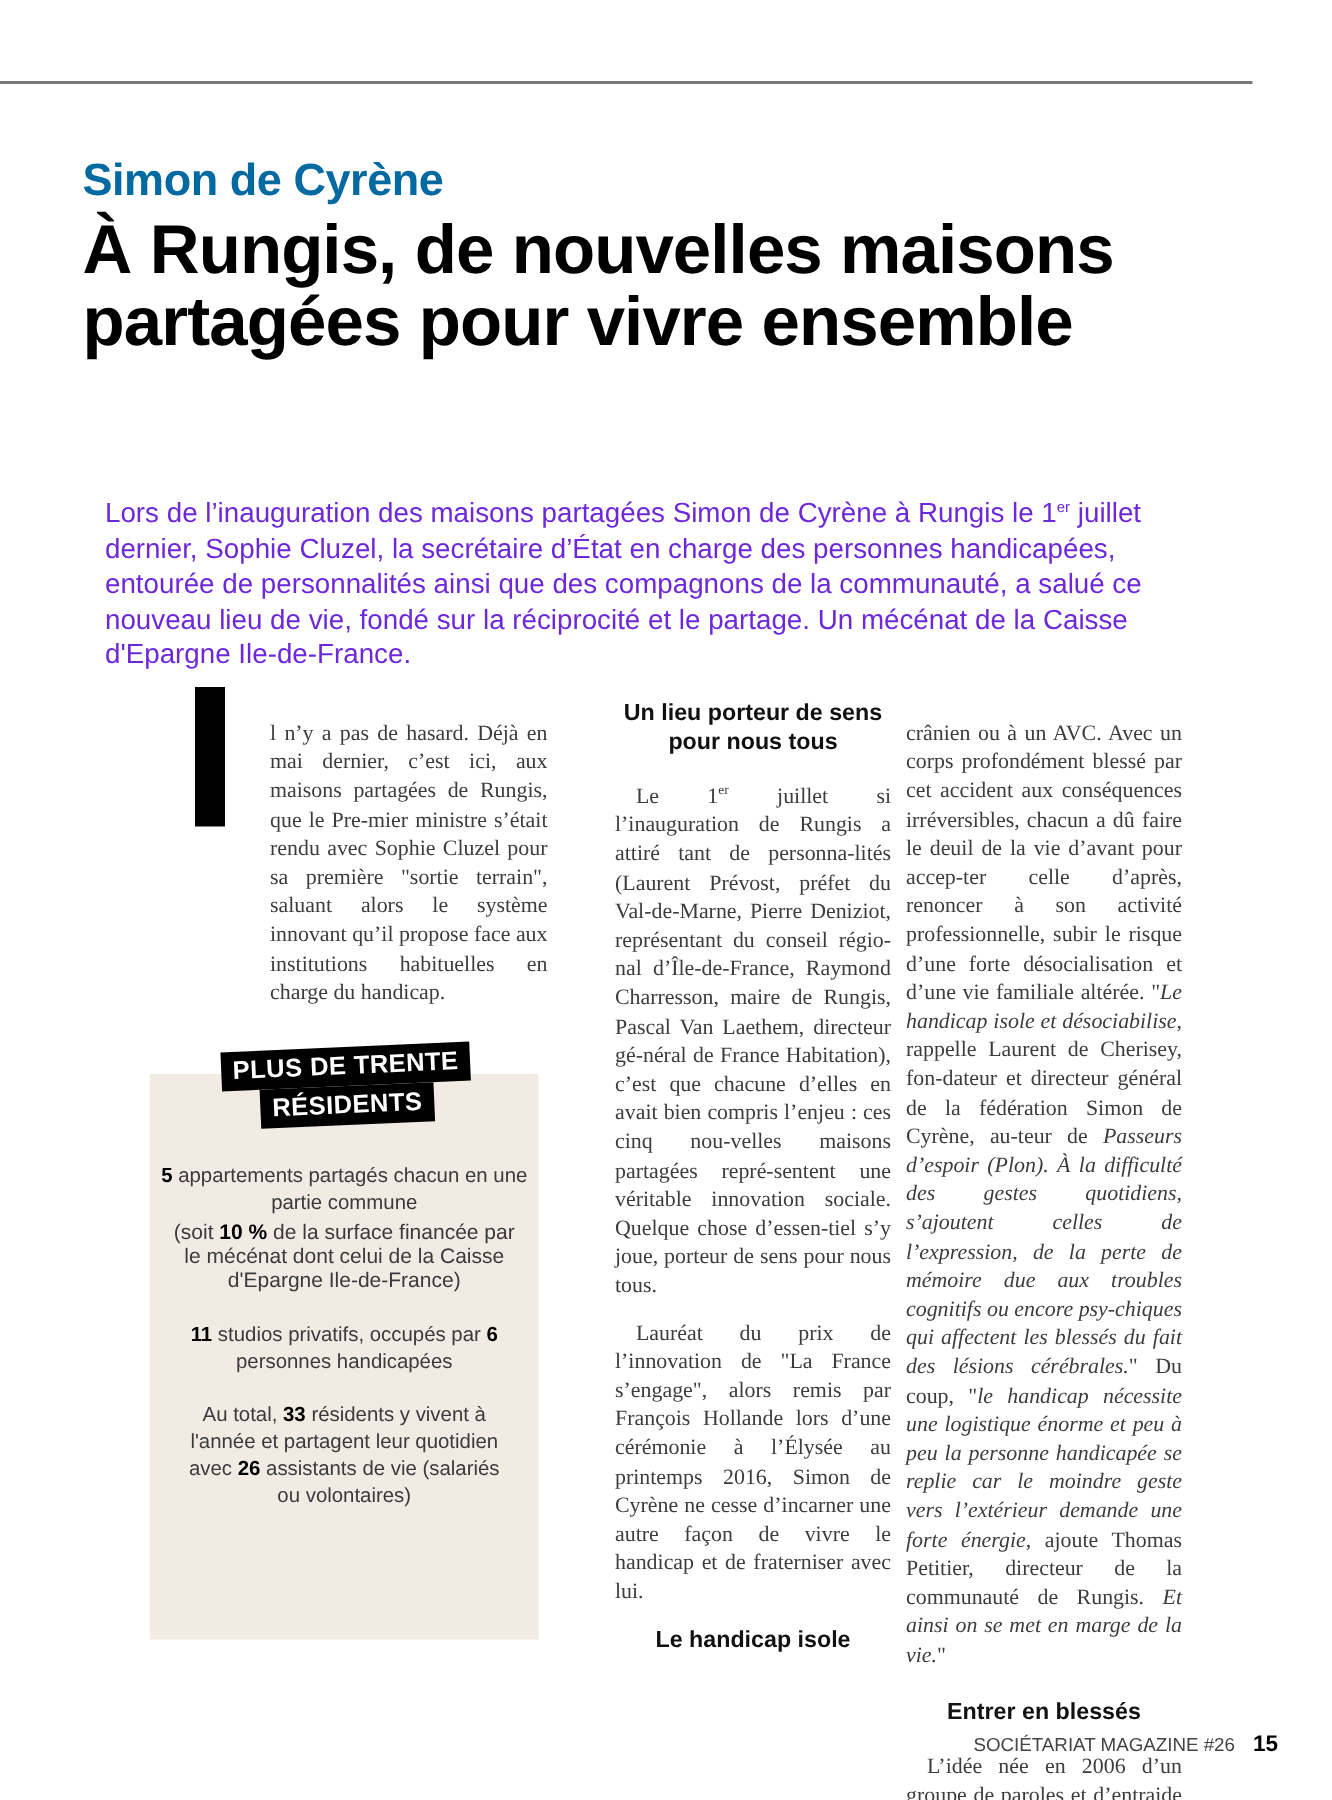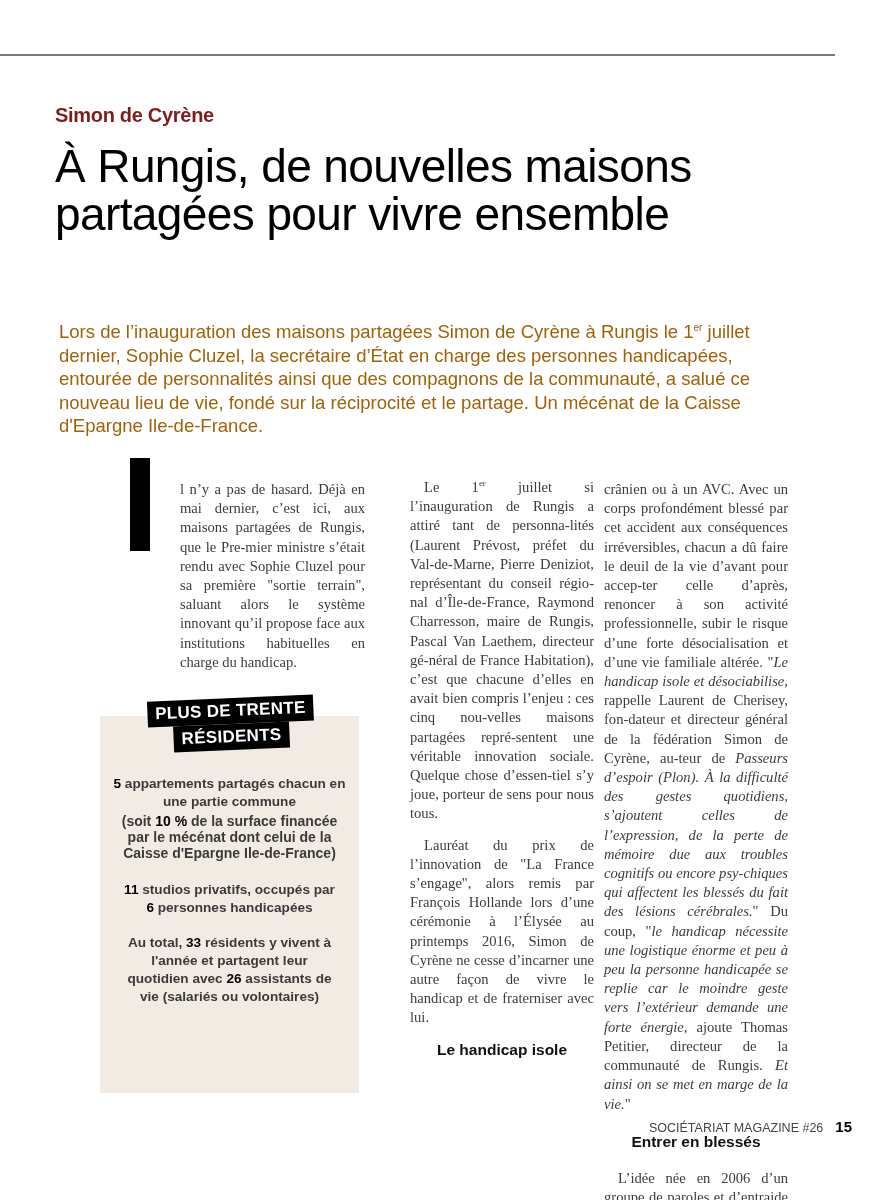--- a/index.html
+++ b/index.html
@@ -1,40 +1,40 @@
 <!DOCTYPE html>
 <html><head>
 <meta charset="utf-8">
 <style>
   html, body { margin: 0; padding: 0; }
   body { width: 888px; height: 1200px; background: #ffffff; position: relative; overflow: hidden; color: #333; }
   .top-rule { position: absolute; left: 0; top: 54px; width: 835px; height: 2px; background: #7a7a7a; }
-  .kicker { position: absolute; left: 55px; top: 104px; font-family: "Liberation Sans", sans-serif; font-weight: bold; font-size: 20px; color: #7f1d1d; letter-spacing: -0.3px; }
-  .headline { position: absolute; left: 55px; top: 142px; width: 720px; font-family: "Liberation Sans", sans-serif; font-weight: normal; font-size: 46px; line-height: 48px; color: #000; letter-spacing: -0.6px; margin: 0; }
-  .lede { position: absolute; left: 55px; top: 312px; width: 740px; font-family: "Liberation Sans", sans-serif; font-size: 18.5px; line-height: 23.5px; color: #a16207; margin: 4px; }
+  .kicker { position: absolute; left: 55px; top: 104px; font-family: "Liberation Sans", sans-serif; font-weight: bold; font-size: 30px; color: #0369a1; letter-spacing: -0.3px; }
+  .headline { position: absolute; left: 55px; top: 142px; width: 720px; font-family: "Liberation Sans", sans-serif; font-weight: bold; font-size: 46px; line-height: 48px; color: #000; letter-spacing: -0.6px; margin: 0; }
+  .lede { position: absolute; left: 55px; top: 312px; width: 740px; font-family: "Liberation Sans", sans-serif; font-size: 18.5px; line-height: 23.5px; color: #6d28d9; margin: 15px; }
   .lede sup { font-size: 10px; }
   .col { position: absolute; font-family: "Liberation Serif", serif; font-size: 14.6px; line-height: 19.2px; color: #3c3c3c; text-align: justify; hyphens: manual; }
   .col p { margin: 12px; }
   .col p.ind { text-indent: 14px; }
   .col1 { left: 168px; top: 468px; width: 209px; }
   .col2 { left: 398px; top: 466px; width: 208px; }
   .col3 { left: 592px; top: 468px; width: 208px; }
   .dropcap { position: absolute; left: 130px; top: 458px; width: 20px; height: 93px; background: #000; }
   .subhead { font-family: "Liberation Sans", sans-serif; font-weight: bold; font-size: 15.5px; line-height: 19px; color: #111; text-align: center; margin: 0 0 18px 0; }
   .sup { font-size: 9px; vertical-align: super; line-height: 0; }
   em { font-style: italic; }
   .box { position: absolute; left: 100px; top: 716px; width: 259px; height: 377px; background: #f2ebe4; }
   .box-title { position: absolute; left: 140px; top: 698px; width: 182px; transform: rotate(-2.5deg); text-align: center; }
   .box-title span { display: inline-block; background: #000; color: #fff; font-family: "Liberation Sans", sans-serif; font-weight: bold; font-size: 17px; line-height: 20px; padding: 3px 8px; letter-spacing: 0.3px; }
   .box-title .l2 { margin-top: 0; }
-  .box-items { position: absolute; left: 100px; top: 775px; width: 259px; text-align: center; font-family: "Liberation Sans", sans-serif; color: #3a3a3a; font-weight: bold; }
+  .box-items { position: absolute; left: 100px; top: 775px; width: 259px; text-align: center; font-family: "Liberation Sans", sans-serif; color: #3a3a3a; }
   .box-item { margin: 0 0 17px 0; font-size: 13.6px; line-height: 18px; }
   .box-item.small { font-size: 14px; line-height: 16px; }
   .box-item b { color: #000; }
-  .footer { position: absolute; right: 36px; top: 1118px; font-family: "Liberation Sans", sans-serif; font-size: 12.5px; color: #444; }
+  .footer { position: absolute; right: 36px; top: 1154px; font-family: "Liberation Sans", sans-serif; font-size: 12.5px; color: #444; }
   .footer .num { font-weight: bold; color: #000; font-size: 15px; margin-left: 12px; }
   .dots { letter-spacing: 1px; color: #000; font-size: 14px; }
 </style>
 </head>
 <body>
 
 <div class="top-rule"></div>
 
 <div class="kicker">Simon de Cyrène</div>
 <h1 class="headline">À Rungis, de nouvelles maisons partagées pour vivre ensemble</h1>
@@ -53,20 +53,21 @@
   <span class="l2">RÉSIDENTS</span>
 </div>
 <div class="box-items">
   <p class="box-item" style="margin-bottom:2px"><b>5</b><span> appartements partagés chacun en une partie commune</span></p>
   <p class="box-item small" style="margin-bottom:20px;padding:0 14px"><span>(soit </span><b>10 %</b><span> de la surface financée par le mécénat dont celui de la Caisse d'Epargne Ile-de-France)</span></p>
   <p class="box-item" style="padding:0 22px"><b>11</b><span> studios privatifs, occupés par </span><b>6</b><span> personnes handicapées</span></p>
   <p class="box-item" style="padding:0 22px"><span>Au total, </span><b>33</b><span> résidents y vivent à l'année et partagent leur quotidien avec </span><b>26</b><span> assistants de vie (salariés ou volontaires)</span></p>
 </div>
 
 <div class="col col2">
+  <h3 class="subhead">Un lieu porteur de sens pour nous tous</h3>
   <p class="ind"><span>Le 1</span><span class="sup">er</span><span> juillet si l’inauguration de Rungis a attiré tant de personna-lités (Laurent Prévost, préfet du Val-de-Marne, Pierre Deniziot, représentant du conseil régio-nal d’Île-de-France, Raymond Charresson, maire de Rungis, Pascal Van Laethem, directeur gé-néral de France Habitation), c’est que chacune d’elles en avait bien compris l’enjeu : ces cinq nou-velles maisons partagées repré-sentent une véritable innovation sociale. Quelque chose d’essen-tiel s’y joue, porteur de sens pour nous tous.</span></p>
   <p class="ind">Lauréat du prix de l’innovation de "La France s’engage", alors remis par François Hollande lors d’une cérémonie à l’Élysée au printemps 2016, Simon de Cyrène ne cesse d’incarner une autre façon de vivre le handicap et de fraterniser avec lui.</p>
   <h3 class="subhead" style="">Le handicap isole</h3>
 </div>
 
 <div class="col col3">
   <p><span>crânien ou à un AVC. Avec un corps profondément blessé par cet accident aux conséquences irréversibles, chacun a dû faire le deuil de la vie d’avant pour accep-ter celle d’après, renoncer à son activité professionnelle, subir le risque d’une forte désocialisation et d’une vie familiale altérée. "</span><em>Le handicap isole et désociabilise</em><span>, rappelle Laurent de Cherisey, fon-dateur et directeur général de la fédération Simon de Cyrène, au-teur de </span><em>Passeurs d’espoir (Plon). À la difficulté des gestes quotidiens, s’ajoutent celles de l’expression, de la perte de mémoire due aux troubles cognitifs ou encore psy-chiques qui affectent les blessés du fait des lésions cérébrales.</em><span>" Du coup, "</span><em>le handicap nécessite une logistique énorme et peu à peu la personne handicapée se replie car le moindre geste vers l’extérieur demande une forte énergie</em><span>, ajoute Thomas Petitier, directeur de la communauté de Rungis. </span><em>Et ainsi on se met en marge de la vie.</em><span>"</span></p>
   <h3 class="subhead" style="margin-top:18px">Entrer en blessés</h3>
   <p class="ind"><span>L’idée née en 2006 d’un groupe de paroles et d’entraide qui réunis-sait personnes handicapées</span> <span class="dots">●●●</span></p>
 </div>

